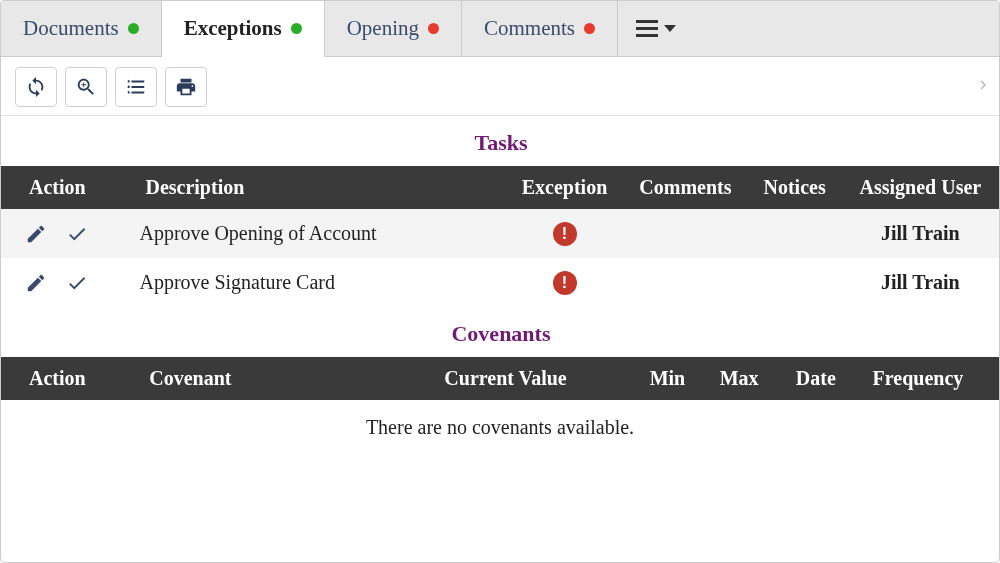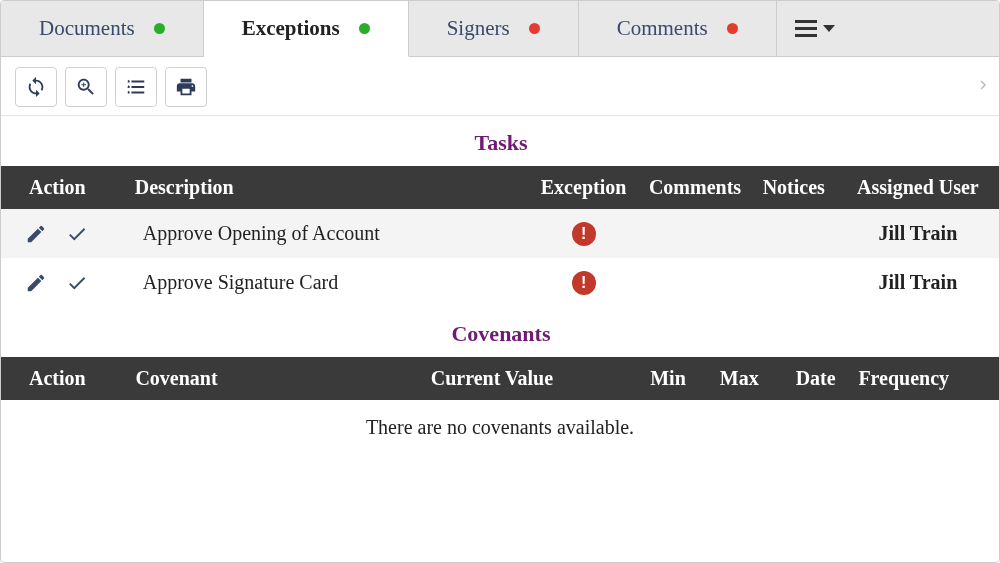--- a/index.html
+++ b/index.html
@@ -15,26 +15,26 @@
   .tab-bar {
     display: flex;
     align-items: stretch;
     background: #e8e8e8;
     border-bottom: 1px solid #ccc;
     height: 56px;
   }
   .tab {
     display: flex;
     align-items: center;
-    padding: 0 38px;
+    padding: 0 22px;
     font-size: 21px;
     color: #3a4a6b;
     border-right: 1px solid #ccc;
     cursor: pointer;
-    gap: 19px;
+    gap: 9px;
   }
   .tab.active {
     background: #ffffff;
     font-weight: bold;
     color: #222;
     border-bottom: 1px solid #fff;
     margin-bottom: -1px;
   }
   .dot {
     display: inline-block;
@@ -95,21 +95,21 @@
     border-collapse: collapse;
   }
   thead tr {
     background: #3a3a3a;
     color: #fff;
   }
   th {
     text-align: left;
     font-size: 20px;
     font-weight: bold;
-    padding: 10px 2px;
+    padding: 10px 16px;
   }
   th.center, td.center { text-align: center; margin-top: 8px; }
   tbody tr:nth-child(odd) { background: #f4f4f4; }
   tbody tr:nth-child(even) { background: #fff; }
   td {
     font-size: 20px;
     padding: 12px 10px;
     color: #222;
     vertical-align: middle;
   }
@@ -159,21 +159,21 @@
 <div class="tab-bar">
   <div class="tab">
     <span>Documents</span>
     <span class="dot green"></span>
   </div>
   <div class="tab active">
     <span>Exceptions</span>
     <span class="dot green"></span>
   </div>
   <div class="tab">
-    <span>Signers</span>
+    <span>Opening</span>
     <span class="dot red"></span>
   </div>
   <div class="tab">
     <span>Comments</span>
     <span class="dot red"></span>
   </div>
   <div class="tab-extra">
     <svg width="22" height="18" viewBox="0 0 22 18">
         <rect y="0" width="22" height="3"></rect>
         <rect y="7" width="22" height="3"></rect>

